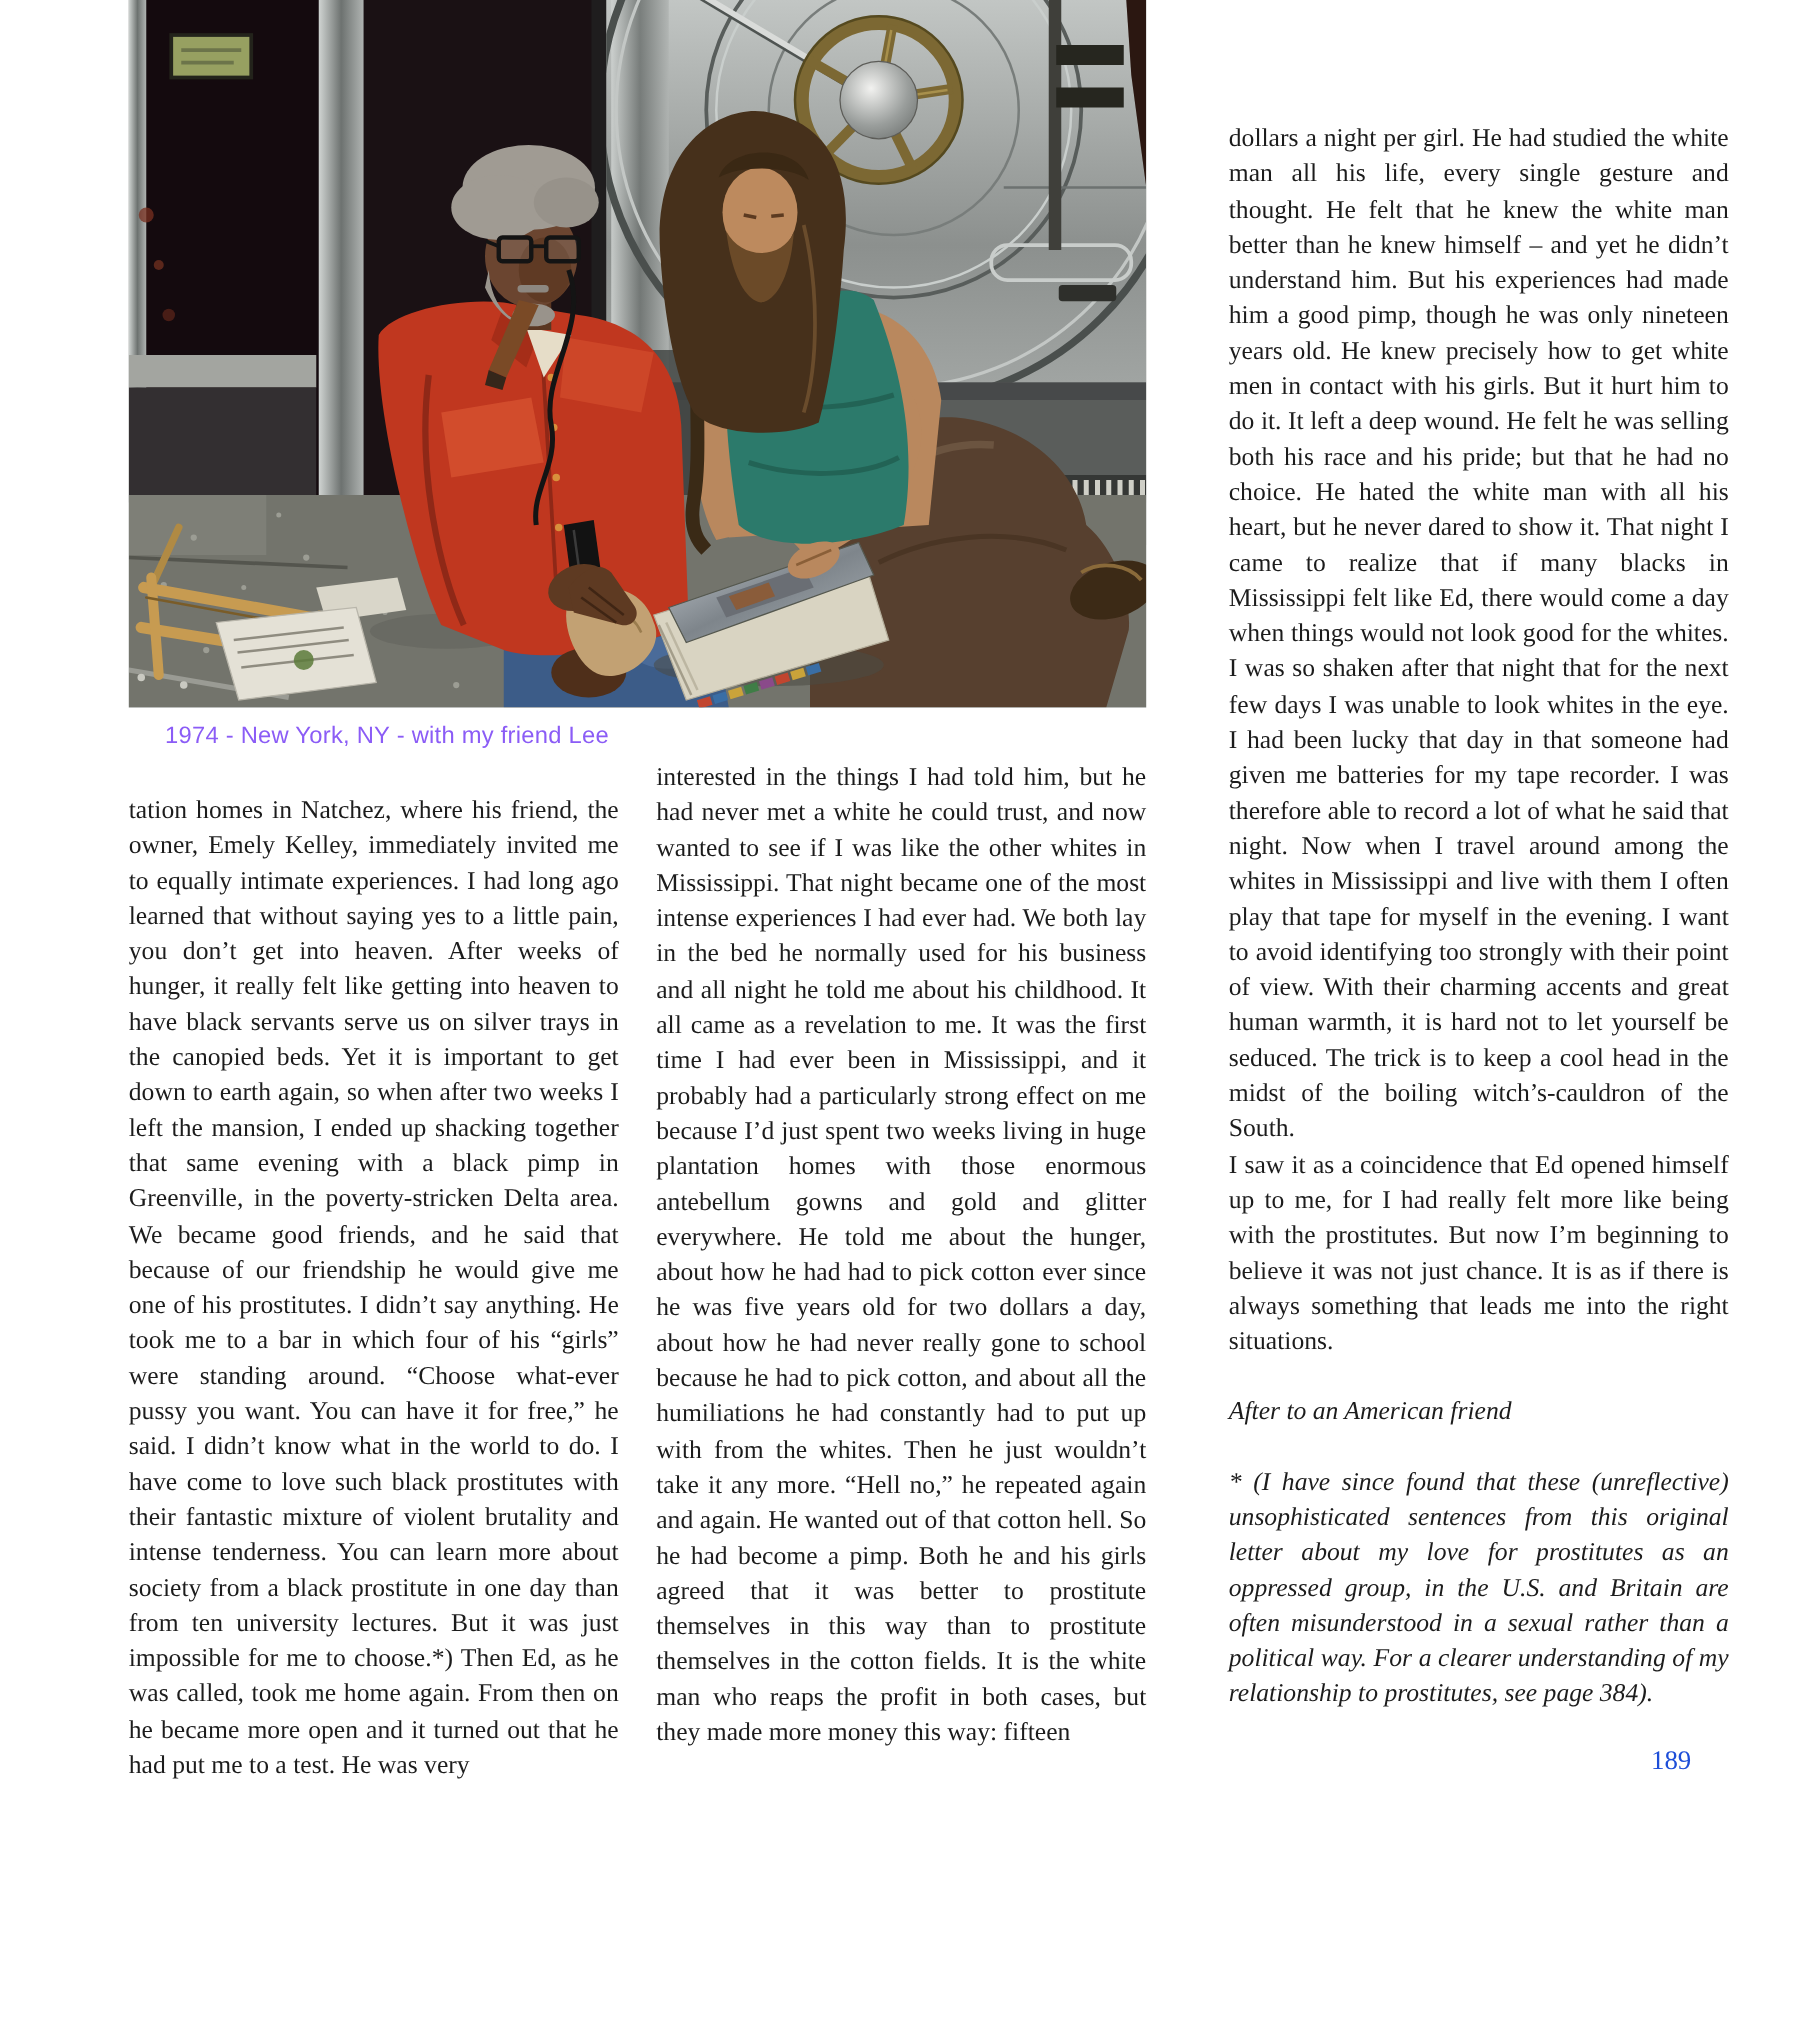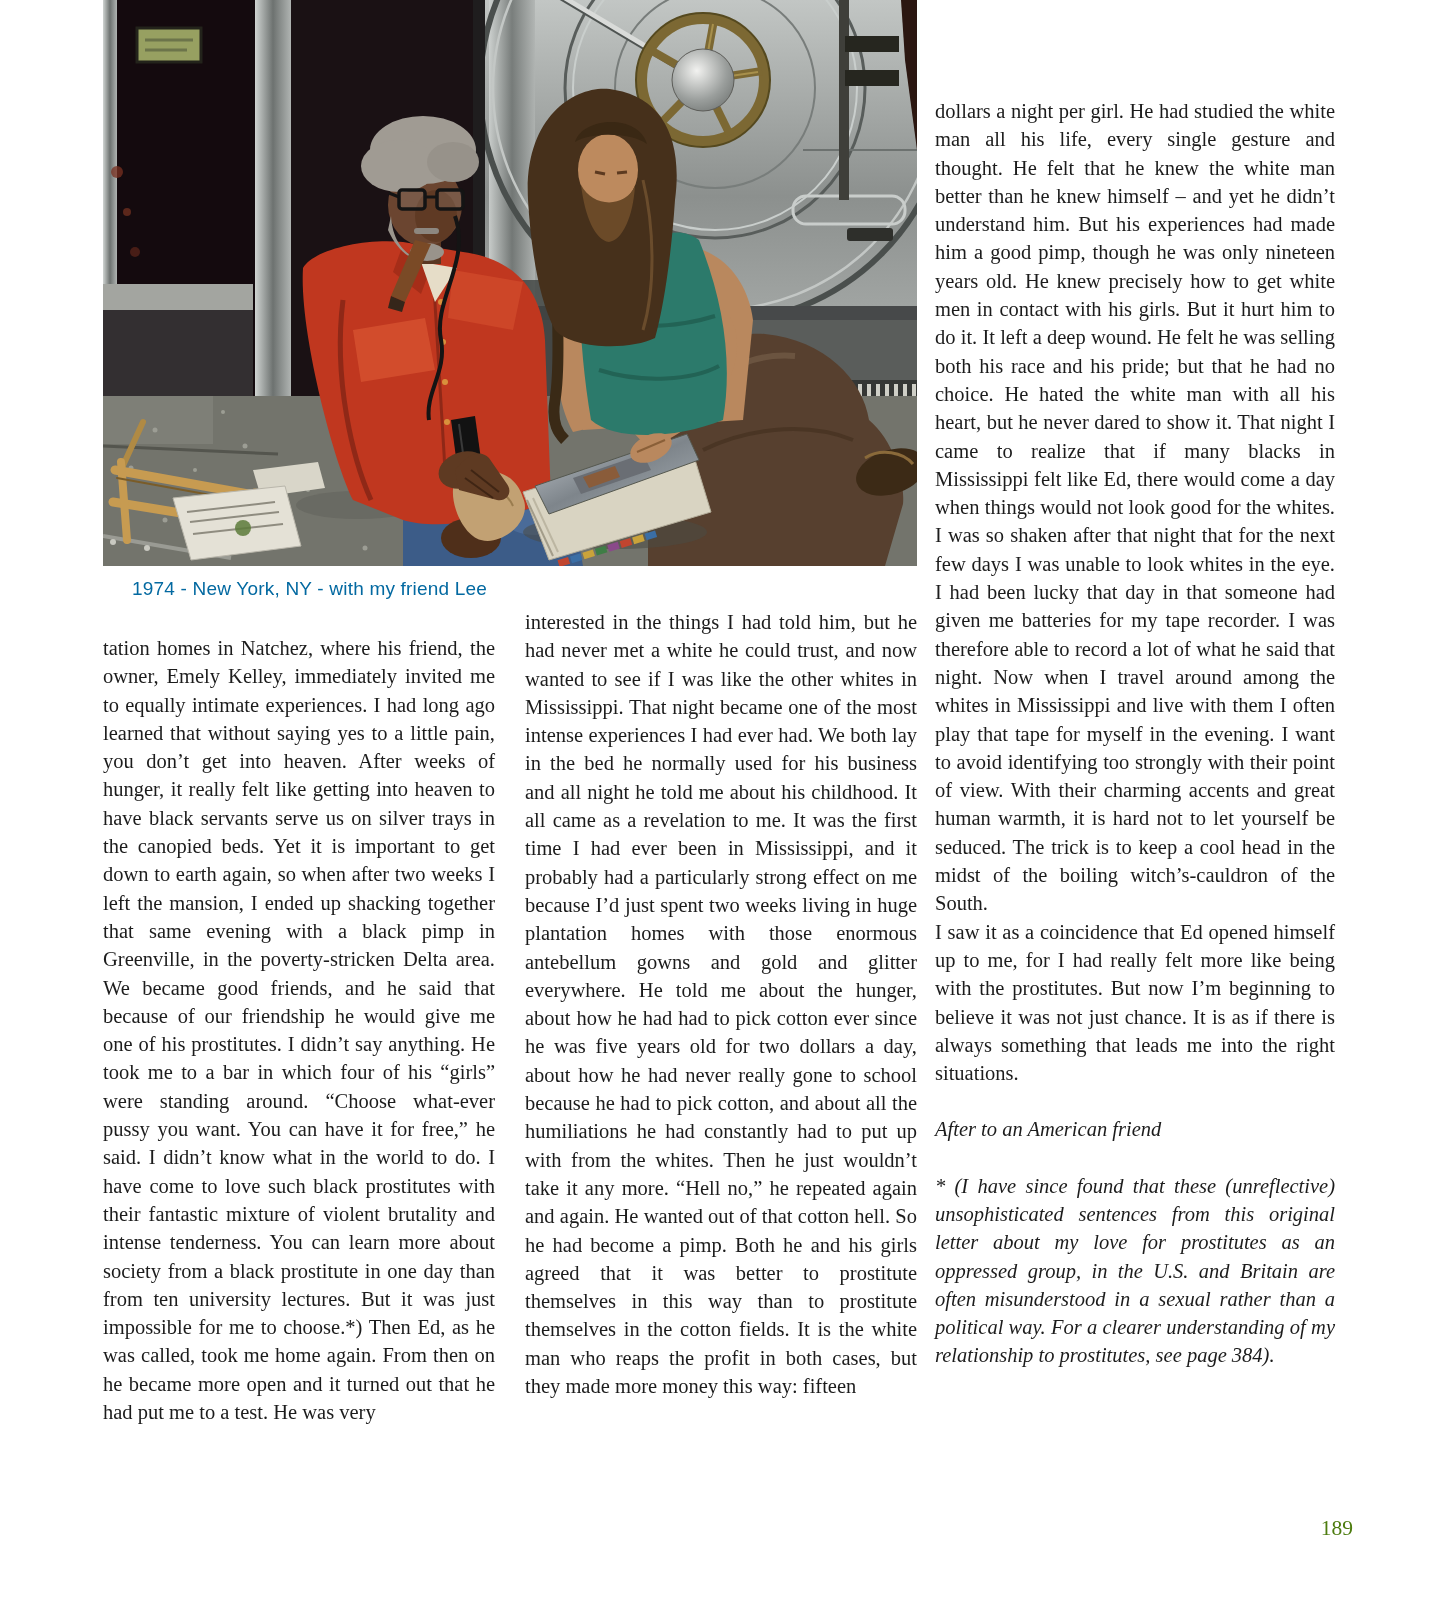--- a/index.html
+++ b/index.html
@@ -12,40 +12,40 @@
     overflow: hidden;
   }
   .photo {
     position: absolute; left: 103px; top: 0; width: 814px; height: 566px;
     overflow: hidden; background: #8e9290;
   }
   .photo svg { display: block; width: 814px; height: 566px; }
   .caption {
     position: absolute; left: 132px; top: 578px; width: 760px;
     font-family: "Liberation Sans", sans-serif;
-    font-size: 19px; color: #0369a1; letter-spacing: 0.2px;
+    font-size: 19px; color: #8b5cf6; letter-spacing: 0.2px;
   }
   .col {
     position: absolute; width: 392px;
     font-size: 20.5px; line-height: 28.3px;
     text-align: justify; text-align-last: left;
     hyphens: auto; -webkit-hyphens: auto;
   }
   .col p { margin: 0; }
   #col1 { left: 103px; top: 634px; }
   #col2 { left: 525px; top: 608px; }
-  #col3 { left: 935px; top: 97px; width: 400px; font-family: Liberation Serif, serif; }
+  #col3 { left: 983px; top: 97px; width: 400px; font-family: Liberation Serif, serif; }
   .letter {
     margin-top: 28px !important;
     font-style: italic;
   }
   .letter-title { font-style: italic; }
   .page-number {
-    position: absolute; right: 94px; top: 1516px;
-    font-size: 21.5px; color: #4d7c0f;
+    position: absolute; right: 94px; top: 1396px;
+    font-size: 21.5px; color: #1d4ed8;
   }
 </style>
 </head>
 <body>
 
 <div class="photo">
   <svg viewBox="0 0 814 566" preserveAspectRatio="none" role="img" aria-label="Two men sitting on the ground in front of a large bank vault door, looking through an open photo album">
     <defs>
       <linearGradient id="gSteel" x1="0" y1="0" x2="0" y2="1">
         <stop offset="0" stop-color="#c2c6c4"></stop>

